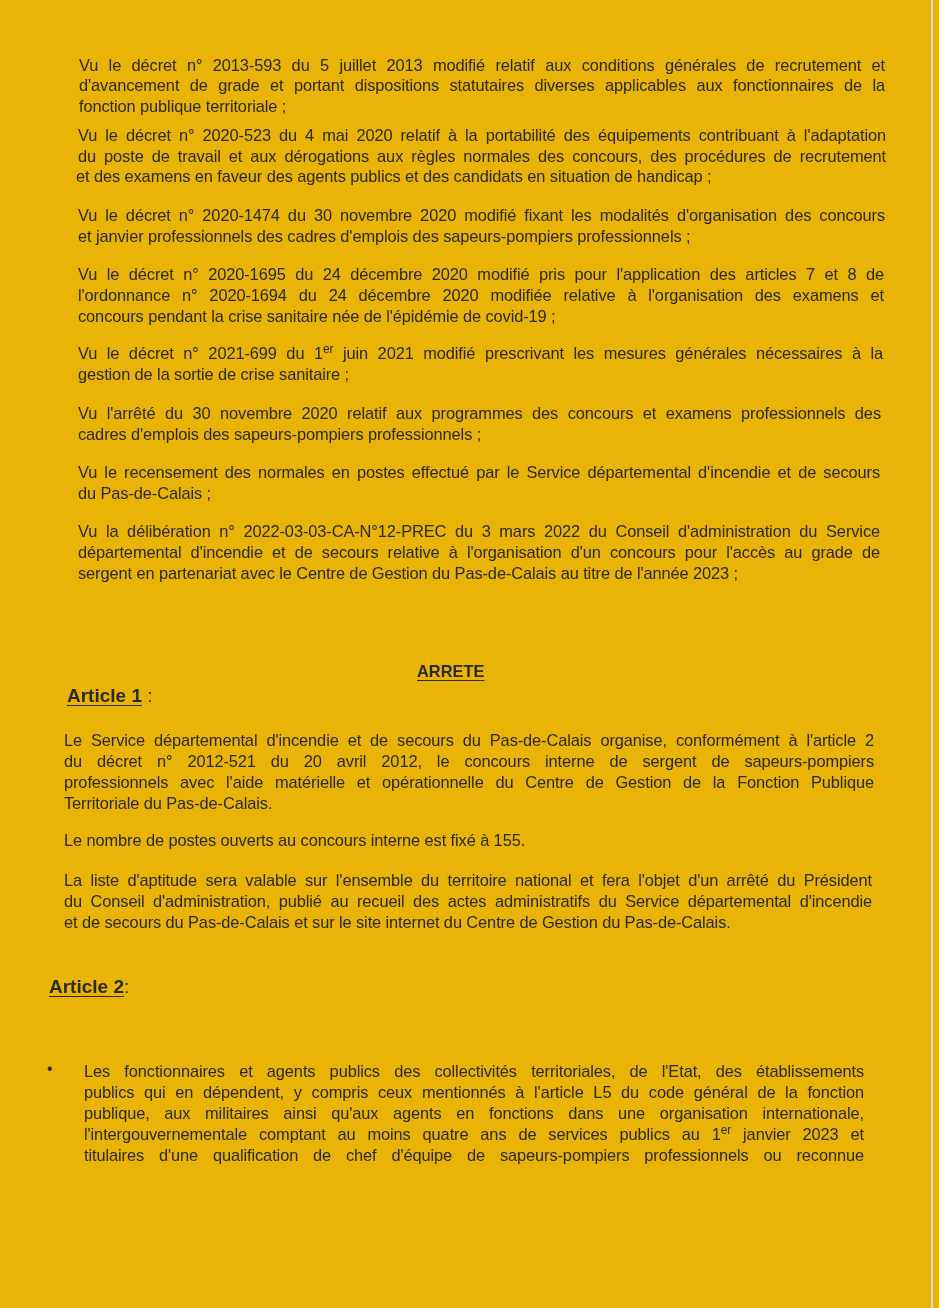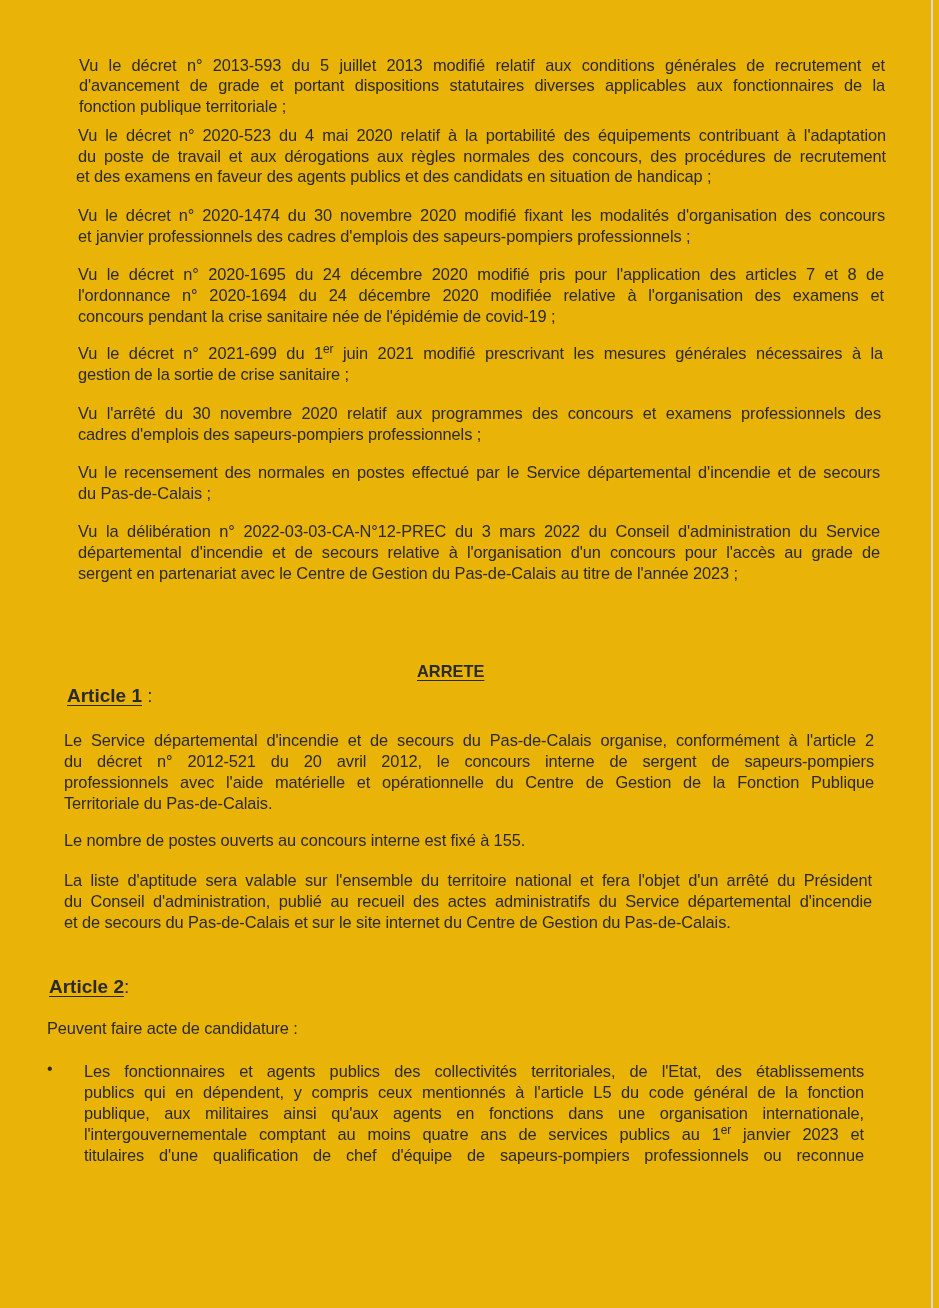--- a/index.html
+++ b/index.html
@@ -135,21 +135,20 @@
   <div>
     <div class="line" style="left:64px; top:870px; width:808px;">La liste d'aptitude sera valable sur l'ensemble du territoire national et fera l'objet d'un arrêté du Président</div>
     <div class="line" style="left:64px; top:891px; width:808px;">du Conseil d'administration, publié au recueil des actes administratifs du Service départemental d'incendie</div>
     <div class="line last" style="left:64px; top:912px; width:808px;">et de secours du Pas-de-Calais et sur le site internet du Centre de Gestion du Pas-de-Calais.</div>
   </div>
 
   <div class="heading" style="left:49px; top:976px;">
     <span class="u">Article 2</span><span style="font-weight:normal;">:</span>
   </div>
 
-  <div class="line last" style="left:47px; top:1018px; width:300px;">Peuvent faire acte de candidature :</div>
 
   <div class="bullet" style="left:47px; top:1060px;">•</div>
   <div>
     <div class="line" style="left:84px; top:1061px; width:780px;">Les fonctionnaires et agents publics des collectivités territoriales, de l'Etat, des établissements</div>
     <div class="line" style="left:84px; top:1082px; width:780px;">publics qui en dépendent, y compris ceux mentionnés à l'article L5 du code général de la fonction</div>
     <div class="line" style="left:84px; top:1103px; width:780px;">publique, aux militaires ainsi qu'aux agents en fonctions dans une organisation internationale,</div>
     <div class="line" style="left:84px; top:1124px; width:780px;">l'intergouvernementale comptant au moins quatre ans de services publics au 1<sup>er</sup> janvier 2023 et</div>
     <div class="line" style="left:84px; top:1145px; width:780px;">titulaires d'une qualification de chef d'équipe de sapeurs-pompiers professionnels ou reconnue</div>
   </div>
 </div>

